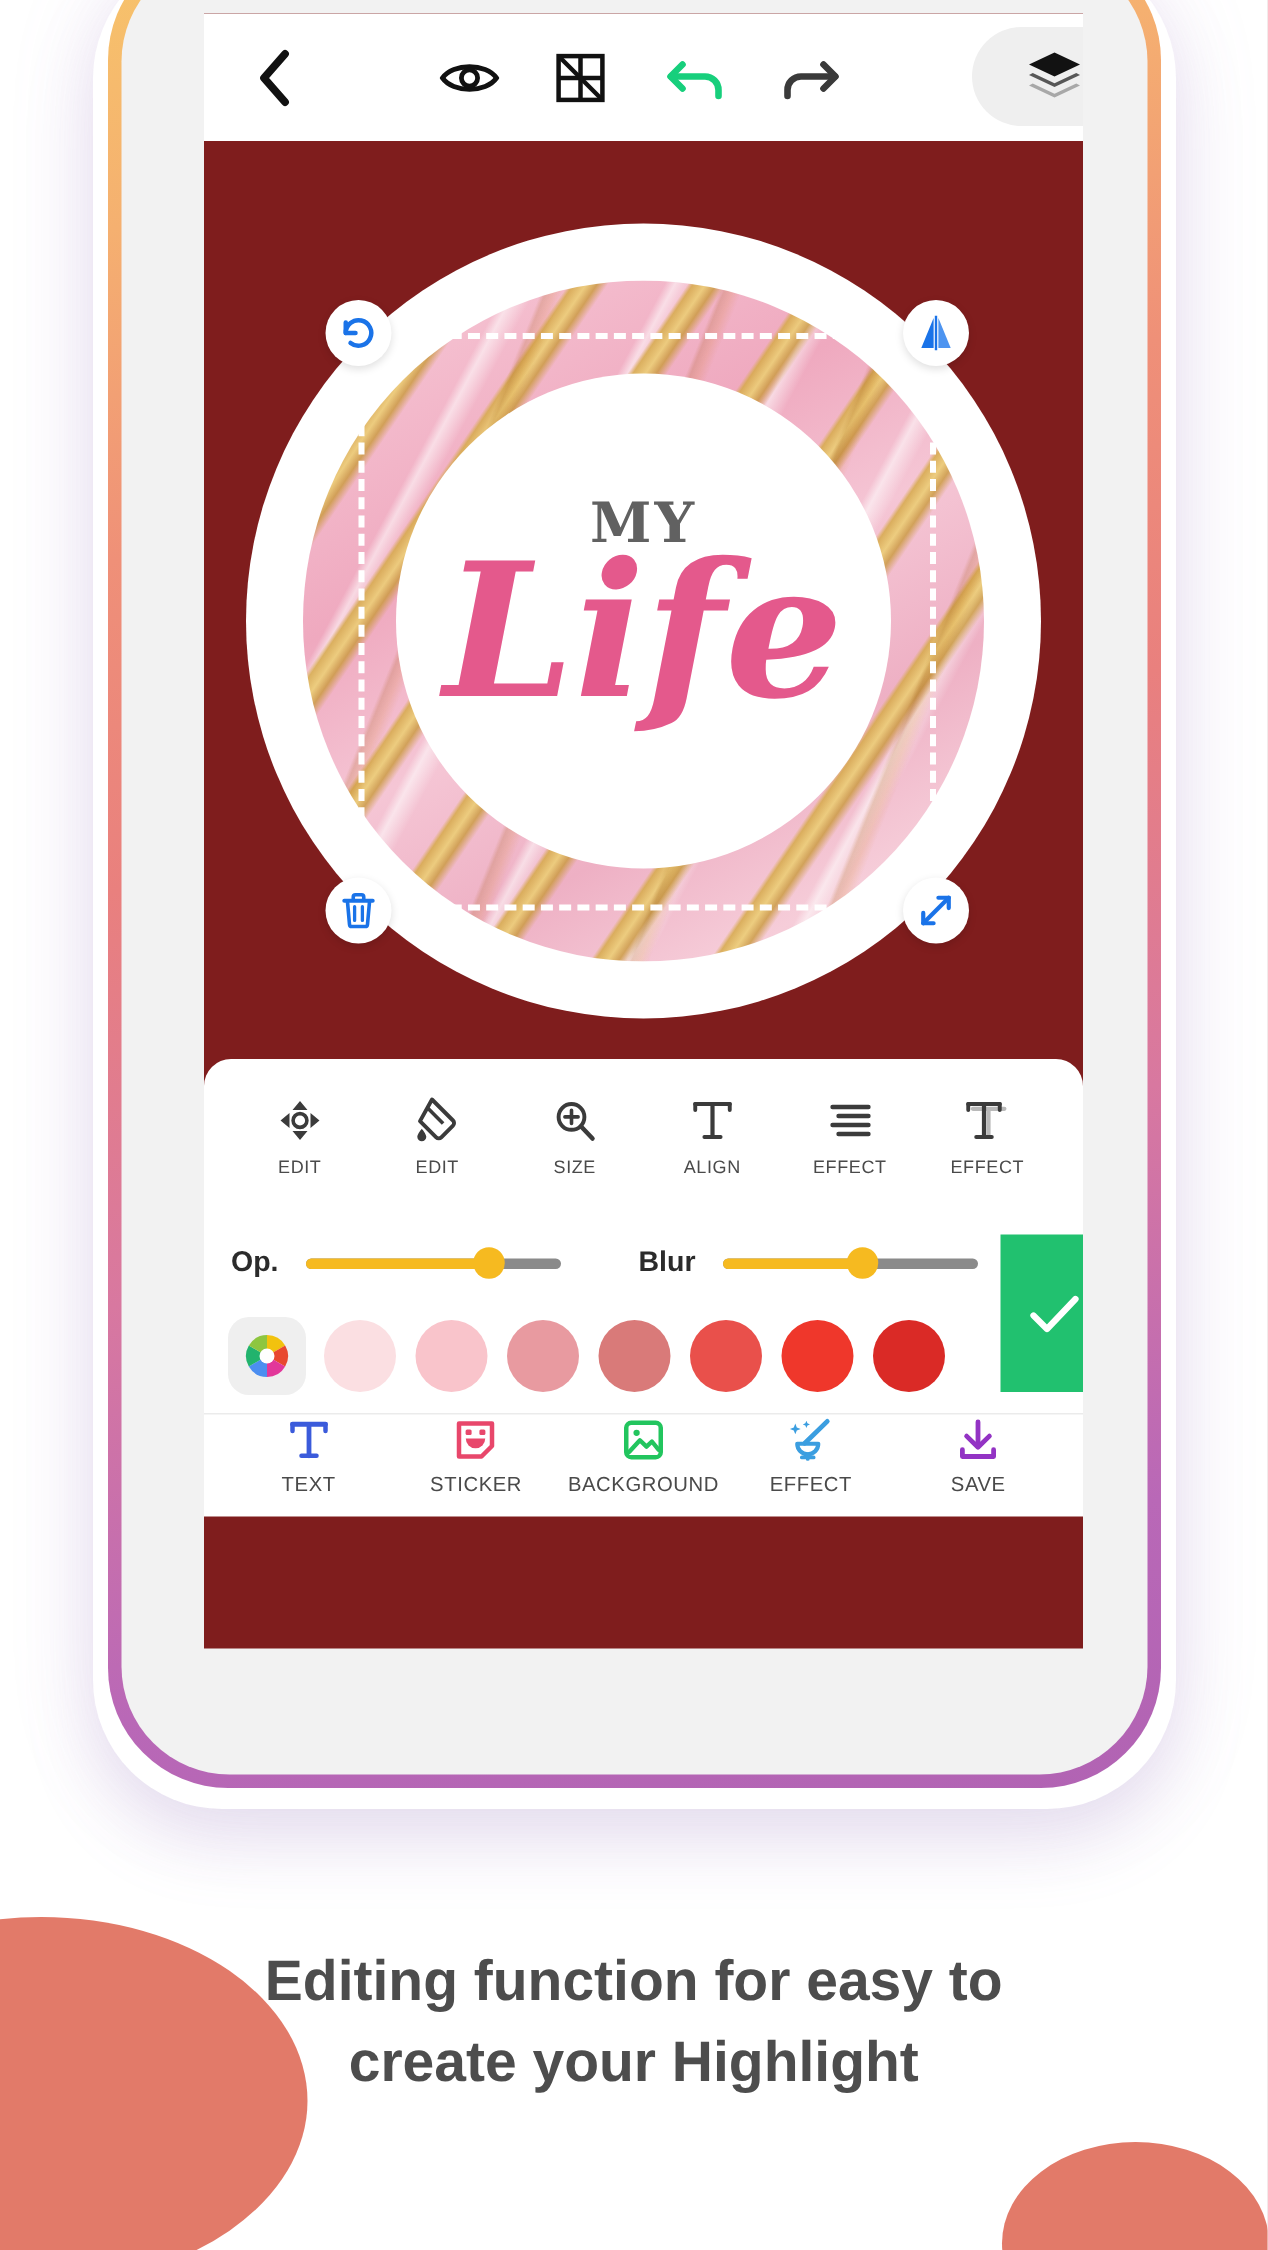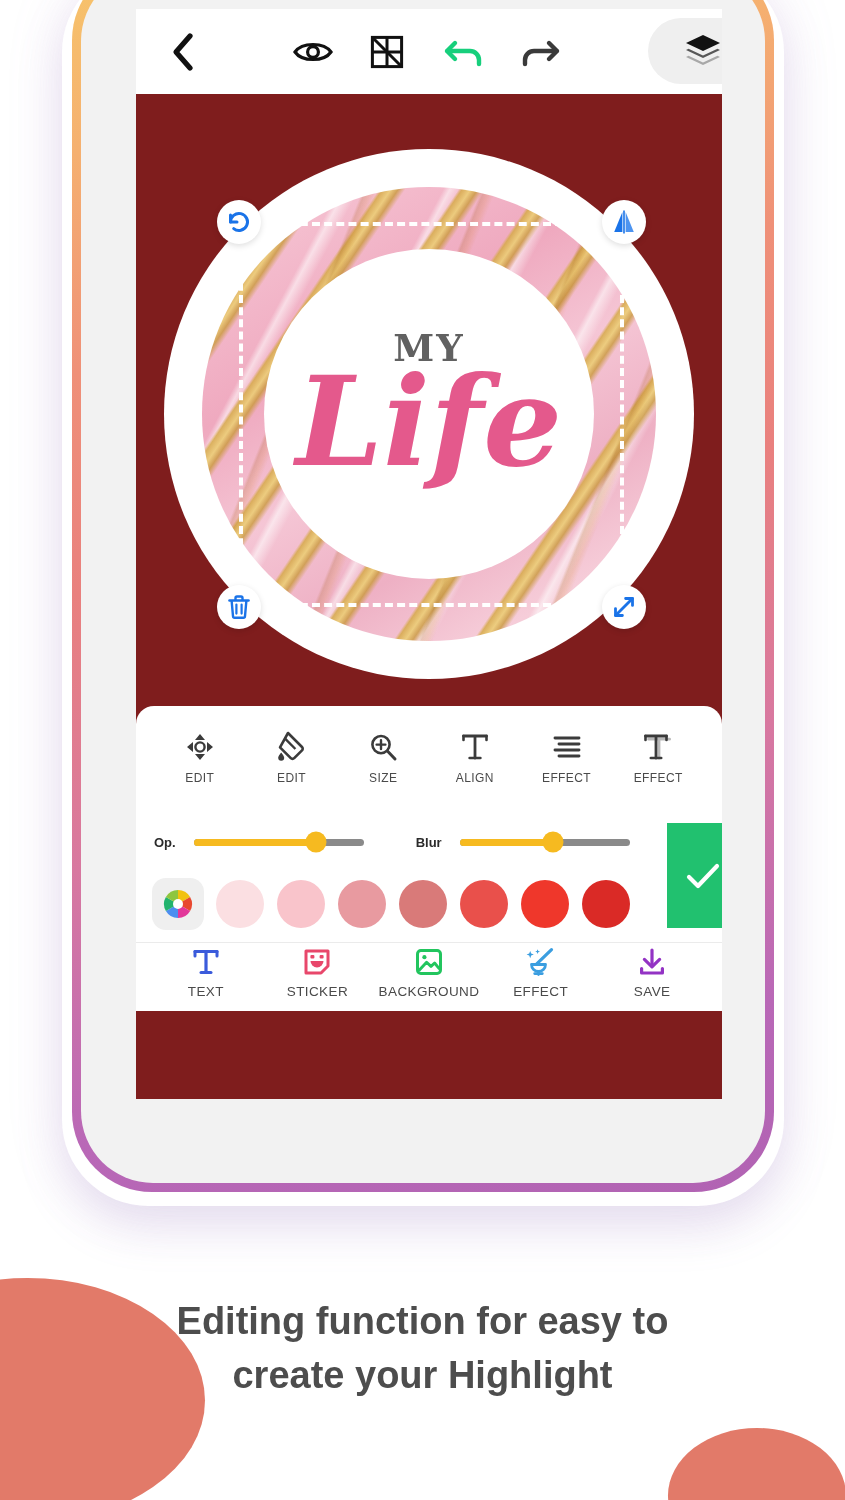--- a/index.html
+++ b/index.html
@@ -129,21 +129,21 @@
   .tool .ic { height: 34px; display: flex; align-items: flex-end; }
   .tool .lb {
     margin-top: 9px; font-size: 12px; letter-spacing: .4px; color: #4a4a4a;
     font-family: "Liberation Sans", sans-serif;
   }
 
   .slider-row {
     position: absolute; left: 0; top: 112px; width: 586px; height: 48px;
     display: flex; align-items: center; padding: 0 18px;
   }
-  .sl-label { font-size: 13px; font-weight: 700; color: #2b2b2b; }
+  .sl-label { font-size: 19px; font-weight: 700; color: #2b2b2b; }
   .sl-track {
     position: relative; height: 7px; border-radius: 4px; background: #8a8a8a;
   }
   .sl-fill { position: absolute; left: 0; top: 0; height: 7px; border-radius: 4px; background: #f6ba20; }
   .sl-knob {
     position: absolute; top: 50%; width: 21px; height: 21px; border-radius: 50%;
     background: #f6ba20; transform: translate(-50%,-50%);
   }
 
   .swatch-row {
@@ -158,21 +158,21 @@
   .swatch { width: 48px; height: 48px; border-radius: 50%; cursor: pointer; flex: none; margin-right: 13px; }
 
   .confirm-btn {
     position: absolute; left: 531px; top: 117px; width: 72px; height: 105px;
     background: #21c16f; display: flex; align-items: center; justify-content: center;
     cursor: pointer;
   }
 
   .navbar {
     position: absolute; left: 0; top: 236px; width: 586px; height: 69px;
-    border-top: 1px solid #ebebeb; display: flex; align-items: flex-end; padding: 12px 14px;
+    border-top: 1px solid #ebebeb; display: flex; align-items: flex-start; padding: 0 14px;
   }
   .nav { flex: 1; display: flex; flex-direction: column; align-items: center; cursor: pointer; }
   .nav .ic { height: 34px; display: flex; align-items: center; }
   .nav .lb { margin-top: 5px; font-size: 13.5px; letter-spacing: .4px; color: #4a4a4a; }
 
   
   .caption {
     position: absolute; left: 0; top: 1294px; width: 845px;
     text-align: center; color: #4d4d4d;
     font-family: "Liberation Sans", sans-serif;

